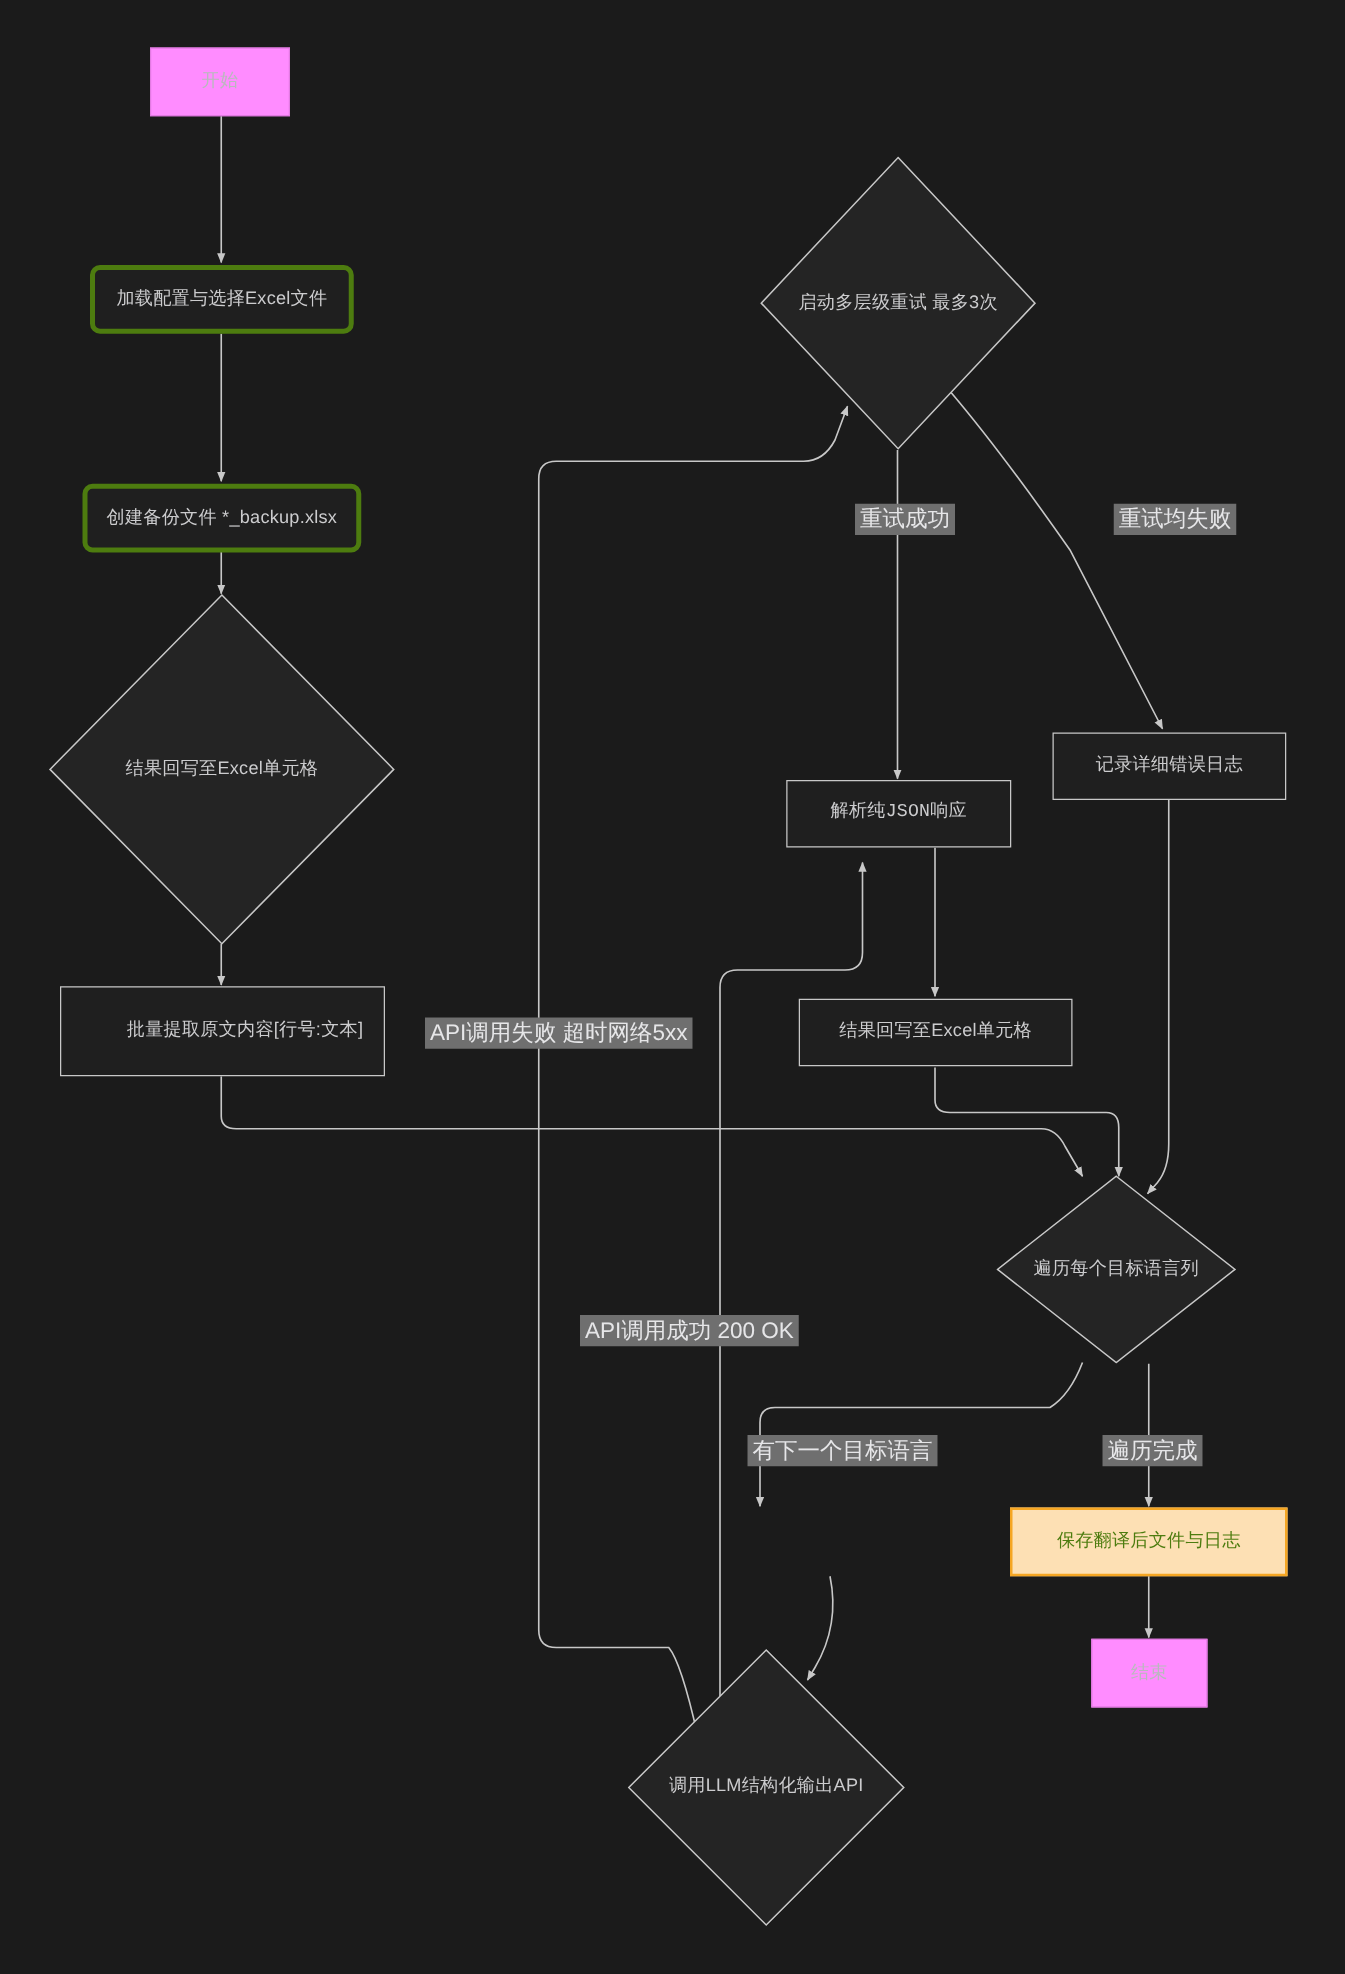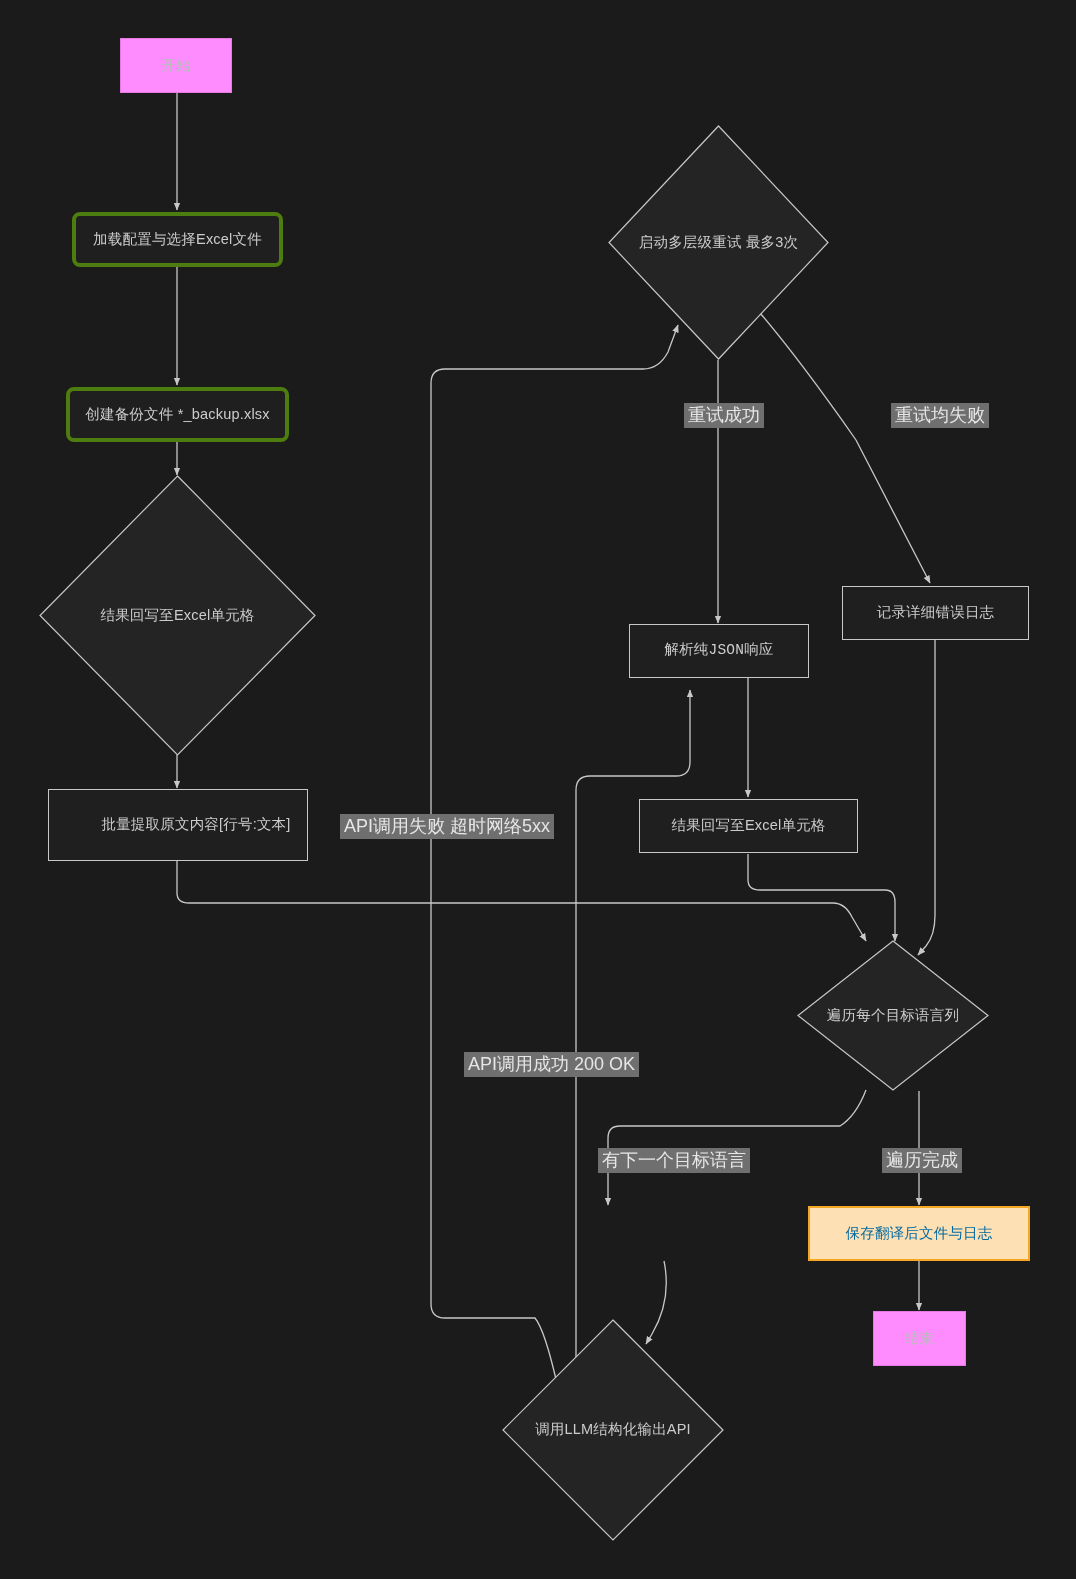--- a/index.html
+++ b/index.html
@@ -53,21 +53,21 @@
     background: #ff8cff;
     border: 1px solid #e27ae2;
     border-radius: 0;
     color: #b9b9bd;
   }
   
   .n-orange {
     background: #fde0b4;
     border: 2px solid #f5a623;
     border-radius: 0;
-    color: #0369a1;
+    color: #4d7c0f;
   }
   
   .n-diamond {
     background: transparent;
     border: none;
   }
   .n-diamond .dshape {
     position: absolute;
     left: 0; top: 0;
     width: 100%;

